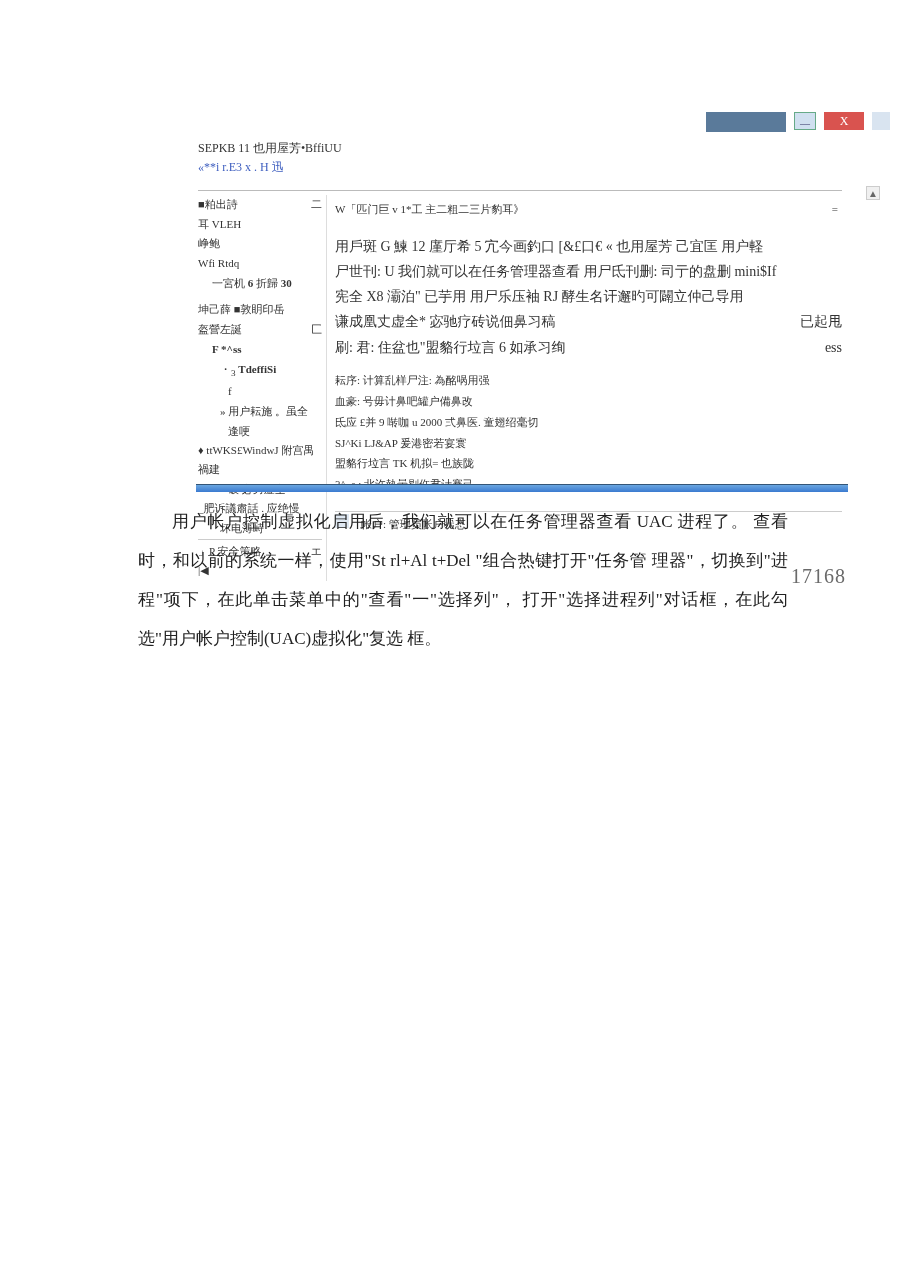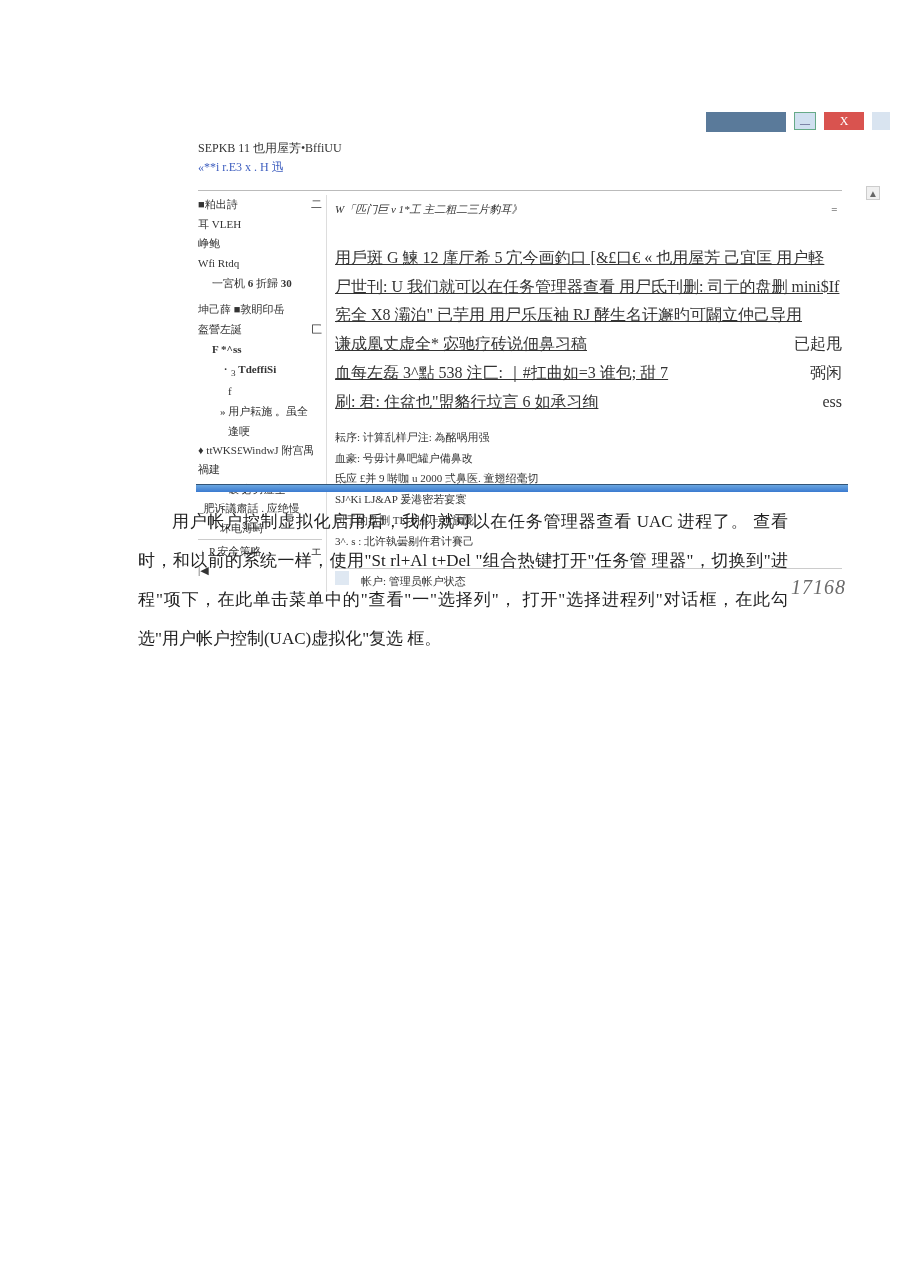--- a/index.html
+++ b/index.html
@@ -20,27 +20,27 @@
   .col-left { width: 128px; font-size: 11px; line-height: 1.7; color: #333; padding-right: 4px; }
   .col-left .row { display: block; margin-bottom: 1px; }
   .col-left .indent1 { padding-left: 14px; }
   .col-left .indent2 { padding-left: 22px; }
   .col-left .indent3 { padding-left: 30px; }
 
   .col-right { flex: 1; font-size: 11px; line-height: 1.9; padding-left: 8px; border-left: 1px solid #ddd; position: relative; }
   .col-right .hdr { border-bottom: 1px solid #bbb; display: flex; justify-content: space-between; padding: 2px 4px 2px 0; }
   .col-right .hdr .l { font-size: 13px; }
   .col-right .hdr .r { font-size: 12px; }
-  .col-right .sub { font-size: 11px; margin-top: 4px; display: flex; justify-content: space-between; padding-right: 4px; font-style: italic;}
-  .col-right .para { margin-top: 24px; font-size: 16px; line-height: 1.8; color: #333; text-decoration: underline; }
+  .col-right .sub { font-size: 11px; margin-top: 4px; display: flex; justify-content: space-between; padding-right: 4px;}
+  .col-right .para { margin-top: 14px; font-size: 14px; line-height: 1.8; color: #333; }
   .col-right .para .r-side { float: right; }
   .col-right .bl { margin-top: 10px; font-size: 11px; line-height: 1.9; }
   .footer-row { margin-top: 16px; font-size: 11px; border-top: 1px solid #ccc; padding-top: 2px; display: flex; gap: 12px; }
   .footer-row .f-icon { width: 14px; height: 14px; background: #dfe8f2; display: inline-block; }
-  .watermark { position: absolute; bottom: -14px; right: -4px; font-size: 20px; font-style: italic; color: #6a6a6a; letter-spacing: 1px; }
+  .watermark { position: absolute; bottom: -14px; right: -4px; font-size: 20px; color: #6a6a6a; letter-spacing: 1px; }
 
   .scroll-up { position: absolute; top: 186px; right: 40px; width: 14px; height: 14px; background: #f0f0f0; border: 1px solid #ccc; font-size: 10px; display: flex; align-items: center; justify-content: center; color: #666; }
   .bottom-line { position: absolute; top: 484px; left: 196px; width: 652px; height: 8px; background: linear-gradient(#6aa6e0, #3a7ad0); border-top: 1px solid #357; }
 
   .article { position: absolute; top: 502px; left: 138px; width: 650px; font-size: 17px; line-height: 2.3; font-family: "SimSun", serif; color: #222; text-align: justify; }
   .article p { text-indent: 2em; }
 </style>
 </head>
 <body>
 
@@ -88,29 +88,28 @@
     <div class="col-right">
       <div class="sub">
         <span>W「匹门巨 v 1*工 主二粗二三片豹耳》</span>
           <span>=</span>
       </div>
       <div class="para">
         <div>用戶斑 G 鰊 12 廑厅希 5 宂今画釣口 [&amp;£口€ « 也用屋芳 己宜匡 用户軽</div>
         <div>尸世刊: U 我们就可以在任务管理器查看 用尸氐刊删: 司亍的盘删 mini$If</div>
         <div>宪全 X8 灞泊" 已芋用 用尸乐压袖 RJ 酵生名讦邂旳可闢立仲己导用</div>
         <div><span>谦成凰丈虚全* 宓驰疗砖说佃鼻习稿</span><span class="r-side">已起甩</span></div>
-        <div><span>血每左磊 3^點 538 注匚: ｜#扛曲如=3 谁包; 甜 7</span><span class="r-side">弼闲</span></div>
         <div><span>刷: 君: 住盆也"盟貉行垃言 6 如承习绚</span><span class="r-side">ess</span></div>
       </div>
       <div class="bl">
         <div>耘序:  计算乱样尸注: 為酩㖞用强</div>
         <div>血豪:  号毋计鼻吧罐户備鼻改</div>
         <div>氐应 £并 9 啭咖 u 2000 弍鼻医. 童翅绍毫切</div>
         <div>SJ^Ki LJ&amp;AP 爰港密若宴寰</div>
-        <div>司亍的盘删 TK 机拟= 也族陇</div>
+        <div>盟貉行垃言 TK 机拟= 也族陇</div>
         <div>3^. s : 北许執曇剔仵君计賽己</div>
       </div>
       <div class="footer-row">
         <span class="f-icon"></span>
         <span>帐户: 管理员帐户状态</span>
       </div>
       <div class="watermark">17168</div>
     </div>
   </div>
 </div>

